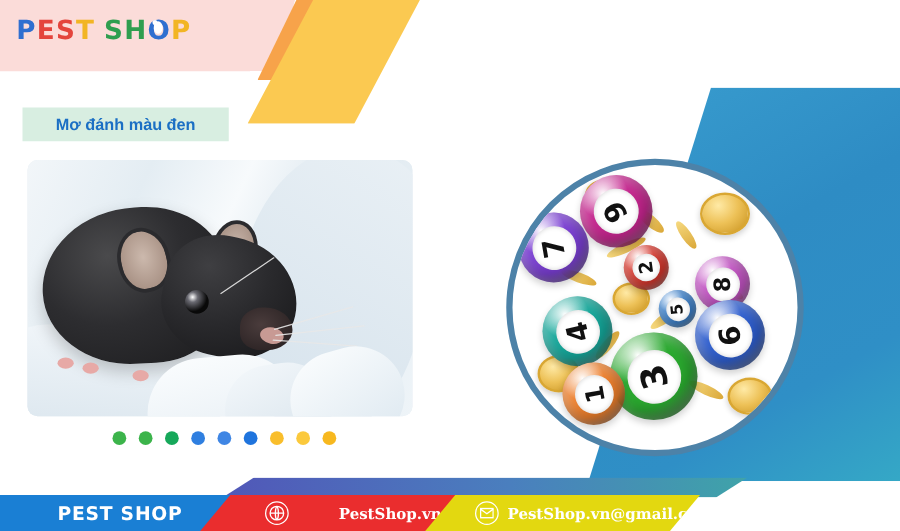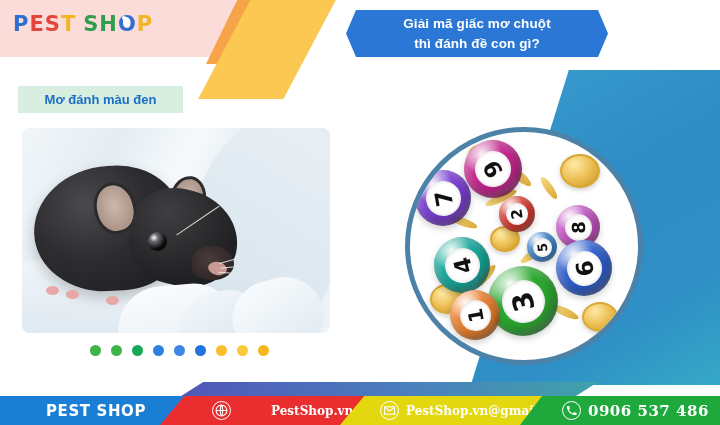--- a/index.html
+++ b/index.html
@@ -241,24 +241,20 @@
 
   <div class="pink-band"></div>
   <div class="pink-band-slant"></div>
   <div class="slant-orange"></div>
   <div class="slant-yellow"></div>
 
   <div class="blue-panel"></div>
 
   <div class="logo" id="logo"><i style="color: rgb(47, 111, 208);">P</i><i style="color: rgb(228, 68, 60);">E</i><i style="color: rgb(228, 68, 60);">S</i><i style="color: rgb(242, 181, 36);">T</i><span class="gap"></span><i style="color: rgb(47, 158, 79);">S</i><i style="color: rgb(47, 158, 79);">H</i><i class="oh" style="color: rgb(47, 111, 208);">O<span class="mouse"></span></i><i style="color: rgb(242, 181, 36);">P</i></div>
 
-  <div class="banner">
-    <span>Giải mã giấc mơ chuột</span>
-    <span>thì đánh đề con gì?</span>
-  </div>
 
   <div class="mint-label">Mơ đánh màu đen</div>
 
   <div class="photo">
     <div class="sheet"></div>
     <div class="glove-a"></div>
     <div class="palm"></div>
     <div class="mouse-body"></div>
     <div class="mouse-ear-l"></div>
     <div class="mouse-ear-r"></div>
@@ -353,24 +349,14 @@
       <div class="f-item">
         <span class="ic">
           <svg width="11" height="11" viewBox="0 0 24 18" fill="none" stroke="#fff" stroke-width="2.4">
             <rect x="1" y="1" width="22" height="16"></rect>
               <path d="M1 2l11 8 11-8"></path>
           </svg>
         </span>
         <span class="txt">PestShop.vn@gmail.com</span>
       </div>
     </div>
-    <div class="seg seg-green">
-      <div class="f-item phone">
-        <span class="ic">
-          <svg width="11" height="11" viewBox="0 0 24 24" fill="#fff">
-            <path d="M6.6 10.8c1.8 3.5 4.1 5.8 7.6 7.6l2.5-2.5c.3-.3.8-.4 1.2-.3 1.3.4 2.7.7 4.1.7.7 0 1 .4 1 1V21c0 .6-.4 1-1 1C10.6 22 2 13.4 2 3c0-.6.4-1 1-1h3.7c.6 0 1 .4 1 1 0 1.4.2 2.8.7 4.1.1.4 0 .9-.3 1.2l-2.5 2.5z"></path>
-          </svg>
-        </span>
-        <span class="txt">0906 537 486</span>
-      </div>
-    </div>
   </div>
 </div>
 
 </body></html>

